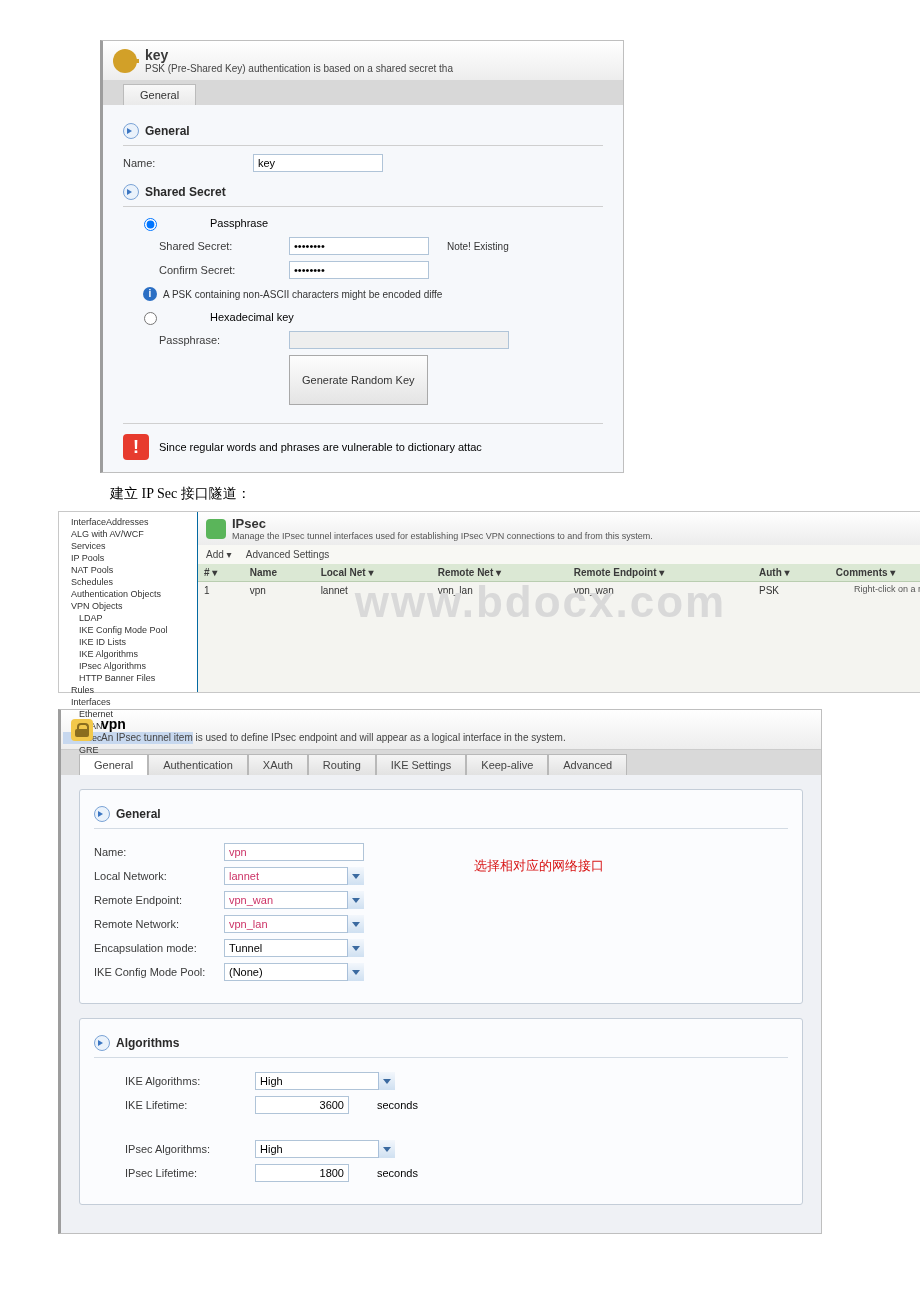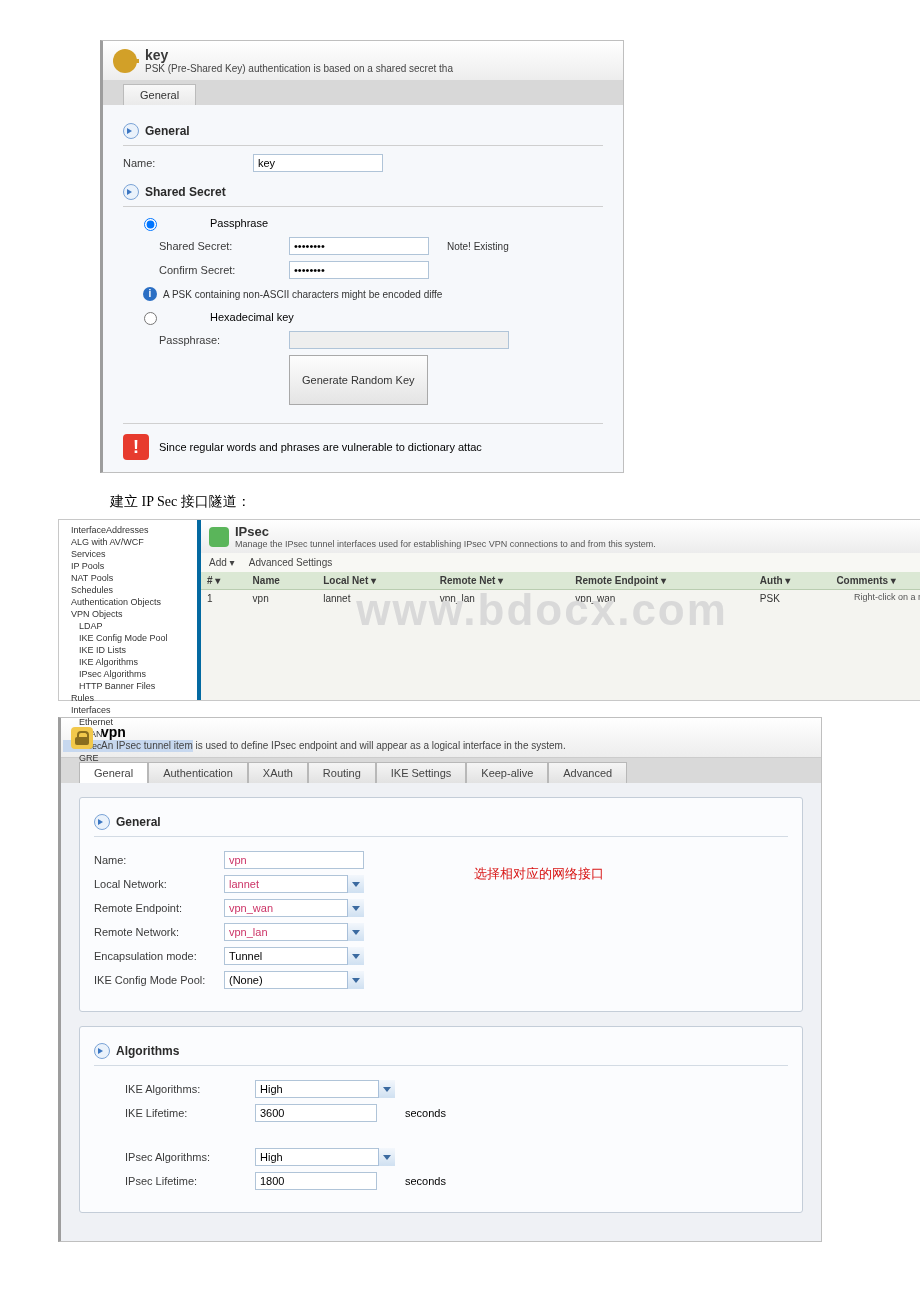--- a/index.html
+++ b/index.html
@@ -7,21 +7,21 @@
     font-family: Arial, sans-serif;
     font-size: 11px;
     background: #fff;
     width: 920px;
     padding: 40px;
   }
   .panel {
     border: 1px solid #bfbfbf;
     border-left: 3px solid #9d9d9d;
     background: #fca5a5;
-    margin-bottom: 20px;
+    margin-bottom: 12px;
   }
   .panel-header {
     display: flex;
     align-items: center;
     padding: 6px 10px;
     background: linear-gradient(#fff, #ededed);
   }
   .key-icon {
     width: 24px;
     height: 24px;
@@ -122,21 +122,21 @@
   .ipsec-screen {
     display: flex;
     border: 1px solid #c8c8c8;
     margin-bottom: 16px;
     font-size: 10px;
     background: #f4f4f0;
   }
   .tree-pane {
     width: 130px;
     background: #fff;
-    border-right: 4px solid #0369a1;
+    border-right: 1px solid #0369a1;
     padding: 4px;
     font-size: 9px;
     color: #333;
   }
   .tree-pane div { padding: 1px 0 1px 8px; white-space: nowrap; }
   .tree-pane .ind1 { padding-left: 16px; }
   .tree-pane .sel { background: #c7d8ef; }
   .ipsec-main { flex: 1; position: relative; }
   .ipsec-head-row { display: flex; align-items: center; padding: 4px 8px; background: linear-gradient(#fff, #ececec); }
   .ipsec-ico { width: 20px; height: 20px; background: #5ab55a; border-radius: 4px; margin-right: 6px; position: relative; }
@@ -155,21 +155,21 @@
   .vpn-hdr { display: flex; align-items: center; padding: 6px 10px; background: linear-gradient(#fff, #ededed); border-bottom: 1px solid #ccc; }
   .lock-ico { width: 22px; height: 22px; background: #f2c84b; border-radius: 4px; margin-right: 8px; position: relative; }
   .lock-ico::before { content: ""; position: absolute; top: 4px; left: 6px; width: 8px; height: 6px; border: 2px solid #8a6d1e; border-bottom: none; border-radius: 4px 4px 0 0; }
   .lock-ico::after { content: ""; position: absolute; top: 10px; left: 4px; width: 14px; height: 8px; background: #8a6d1e; border-radius: 2px; }
   .vpn-tabs { display: flex; background: #d9d9d9; padding: 4px 0 0 18px; gap: 0; }
   .vpn-tab { padding: 4px 14px; background: linear-gradient(#f5f5f5, #e2e2e2); border: 1px solid #b8b8b8; border-bottom: none; font-size: 11px; color: #444; }
   .vpn-tab.active { background: #fff; }
   .vpn-body { padding: 14px 18px; background: #eff1f5; }
   .card { border: 1px solid #c4cdd8; border-radius: 3px; background: #fbfcfe; padding: 10px 14px 16px; margin-bottom: 14px; }
   .card .section-title { border-bottom: 1px solid #d3dbe4; }
-  .num-input { width: 122px; }
+  .num-input { width: 94px; text-align: right; }
   .sel-input { width: 140px; }
   .red-note { color: #d81515; font-family: SimSun, serif; font-size: 13px; margin-left: 60px; }
   .dd-wrap { position: relative; display: inline-block; }
   .dd-btn { position: absolute; right: 0; top: 0; width: 16px; height: 18px; background: linear-gradient(#f3f7fc, #cfe0f1); border-left: 1px solid #a9c0da; display: flex; align-items: center; justify-content: center; }
   .dd-btn::after { content: ""; width: 0; height: 0; border-left: 4px solid transparent; border-right: 4px solid transparent; border-top: 5px solid #3b6aa0; }
 </style>
 </head>
 <body>
 
 <div class="panel" style="width:520px; margin-left:60px;">

